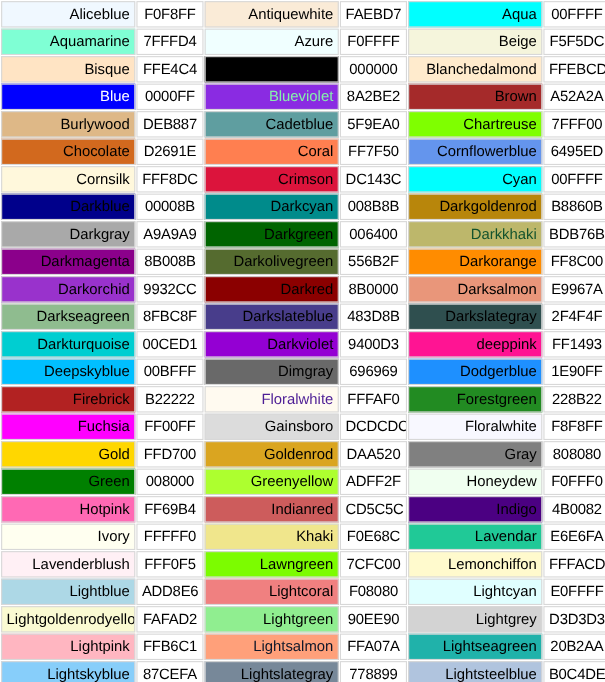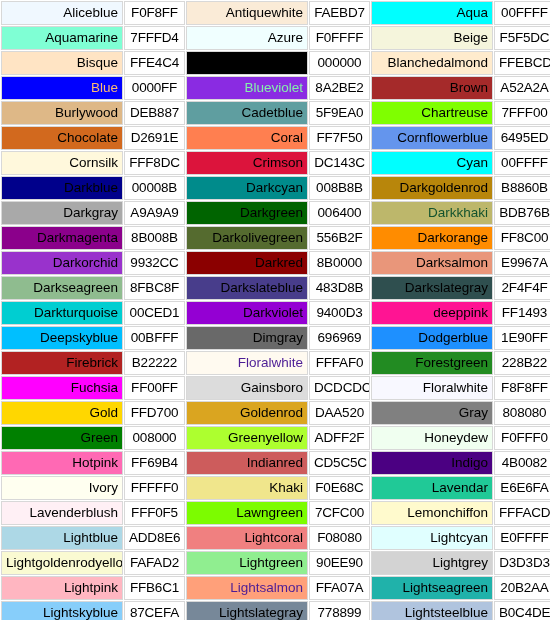--- a/index.html
+++ b/index.html
@@ -78,21 +78,21 @@
       </tr>
       <tr>
         <td class="swatch" style="background: rgb(255, 228, 196); color: rgb(0, 0, 0);">Bisque</td>
         <td class="hex">FFE4C4</td>
         <td class="swatch" style="background: rgb(0, 0, 0); color: rgb(0, 0, 0);">Black</td>
         <td class="hex">000000</td>
         <td class="swatch" style="background: rgb(255, 235, 205); color: rgb(0, 0, 0);">Blanchedalmond</td>
         <td class="hex">FFEBCD</td>
       </tr>
       <tr>
-        <td class="swatch" style="background: rgb(0, 0, 255); color: #fdba74; margin-left: 22px;">Blue</td>
+        <td class="swatch" style="background: rgb(0, 0, 255); color: #ffffff; margin-left: 22px;">Blue</td>
         <td class="hex">0000FF</td>
         <td class="swatch" style="background: rgb(138, 43, 226); color: #86efac;">Blueviolet</td>
         <td class="hex">8A2BE2</td>
         <td class="swatch" style="background: rgb(165, 42, 42); color: rgb(0, 0, 0);">Brown</td>
         <td class="hex">A52A2A</td>
       </tr>
       <tr>
         <td class="swatch" style="background: rgb(222, 184, 135); color: rgb(0, 0, 0);">Burlywood</td>
         <td class="hex">DEB887</td>
         <td class="swatch" style="background: rgb(95, 158, 160); color: rgb(0, 0, 0);">Cadetblue</td>
@@ -240,21 +240,21 @@
         <td class="swatch" style="background: rgb(250, 250, 210); color: rgb(0, 0, 0);">Lightgoldenrodyellow</td>
         <td class="hex">FAFAD2</td>
         <td class="swatch" style="background: rgb(144, 238, 144); color: rgb(0, 0, 0);">Lightgreen</td>
         <td class="hex">90EE90</td>
         <td class="swatch" style="background: rgb(211, 211, 211); color: rgb(0, 0, 0);">Lightgrey</td>
         <td class="hex">D3D3D3</td>
       </tr>
       <tr>
         <td class="swatch" style="background: rgb(255, 182, 193); color: rgb(0, 0, 0);">Lightpink</td>
         <td class="hex">FFB6C1</td>
-        <td class="swatch" style="background: rgb(255, 160, 122); color: #4c1d95;">Lightsalmon</td>
+        <td class="swatch" style="background: rgb(255, 160, 122); color: #0f172a;">Lightsalmon</td>
         <td class="hex">FFA07A</td>
         <td class="swatch" style="background: rgb(32, 178, 170); color: rgb(0, 0, 0);">Lightseagreen</td>
         <td class="hex">20B2AA</td>
       </tr>
       <tr>
         <td class="swatch" style="background: rgb(135, 206, 250); color: rgb(0, 0, 0);">Lightskyblue</td>
         <td class="hex">87CEFA</td>
         <td class="swatch" style="background: rgb(119, 136, 153); color: rgb(0, 0, 0);">Lightslategray</td>
         <td class="hex">778899</td>
         <td class="swatch" style="background: rgb(176, 196, 222); color: rgb(0, 0, 0);">Lightsteelblue</td>

